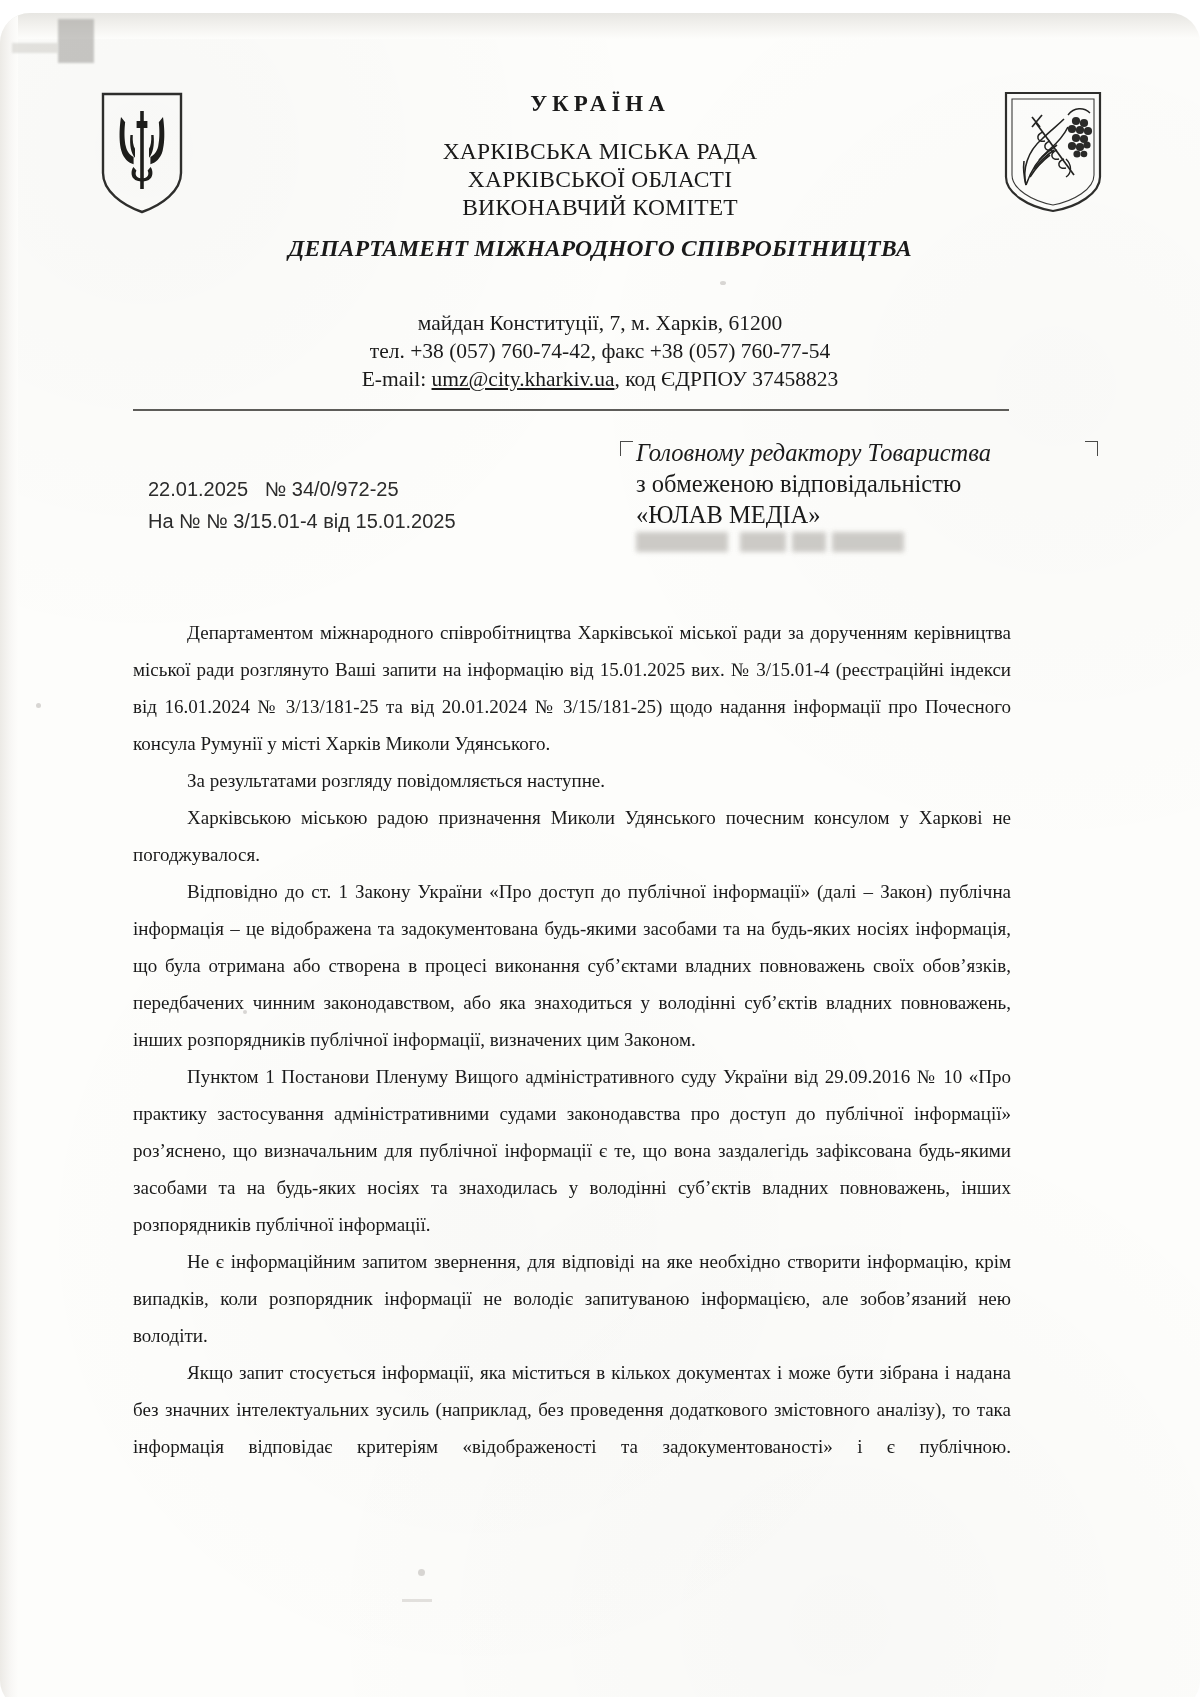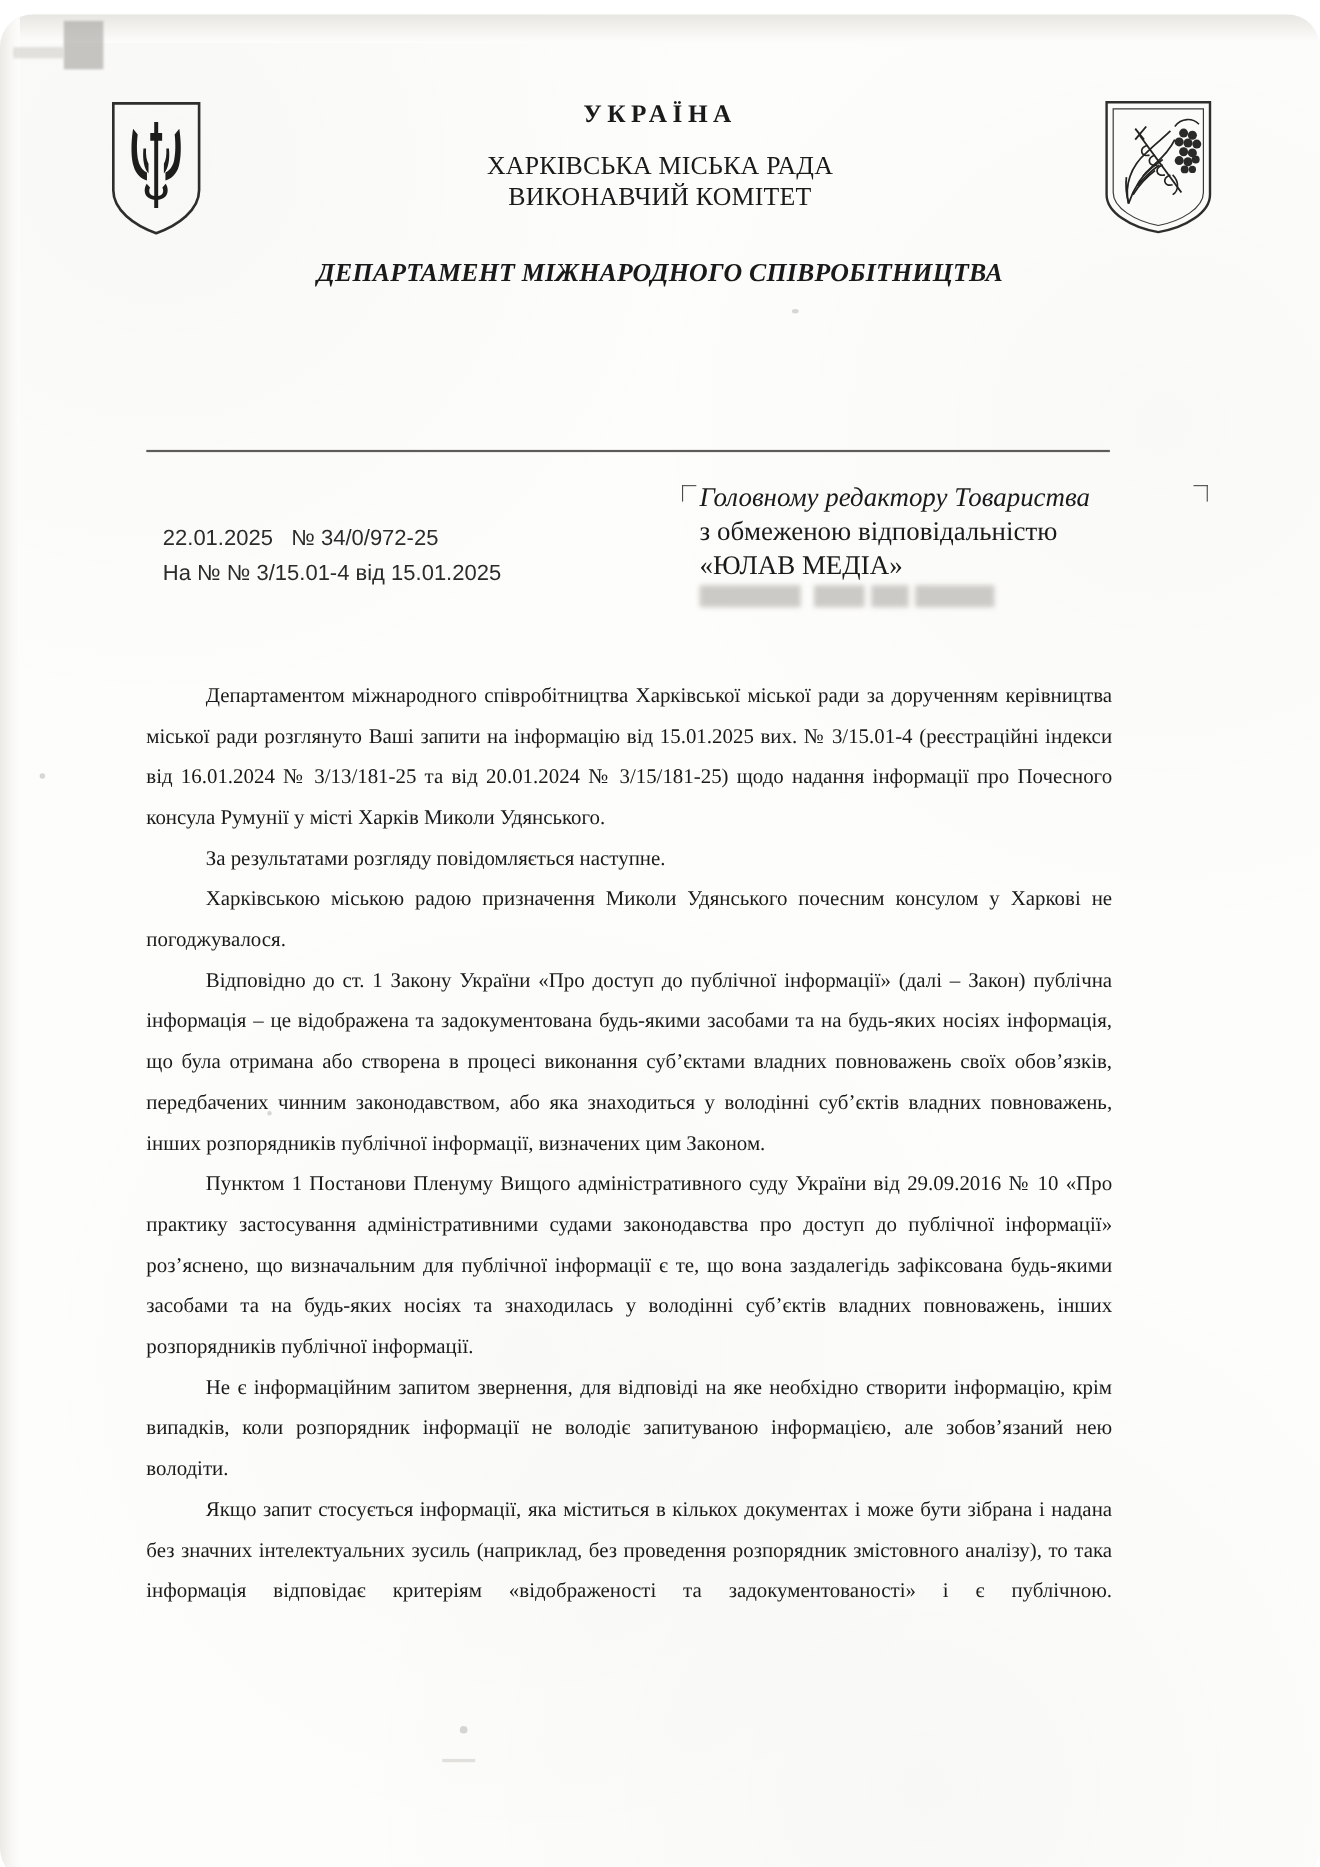--- a/index.html
+++ b/index.html
@@ -278,25 +278,33 @@
         <path d="M66 26 C72 18 82 18 88 24"></path>
         <path d="M64 70 C70 76 70 84 64 88"></path>
       </g>
     </svg>
   </div>
 
   <div class="hdr hdr-country">УКРАЇНА</div>
 
   <div class="hdr hdr-council">
     <div>ХАРКІВСЬКА МІСЬКА РАДА</div>
+    <div>ХАРКІВСЬКОЇ ОБЛАСТІ</div>
     <div>ВИКОНАВЧИЙ КОМІТЕТ</div>
   </div>
 
   <div class="hdr hdr-dept">ДЕПАРТАМЕНТ МІЖНАРОДНОГО СПІВРОБІТНИЦТВА</div>
 
+  <div class="hdr hdr-contacts">
+    <div>майдан Конституції, 7, м. Харків, 61200</div>
+    <div>тел. +38 (057) 760-74-42, факс +38 (057) 760-77-54</div>
+    <div>
+      <span>E-mail: </span><span class="email-link">umz@city.kharkiv.ua</span><span>, код ЄДРПОУ 37458823</span>
+    </div>
+  </div>
 
   <div class="rule"></div>
 
   <div class="refblock">
     <div class="ref-line">22.01.2025   № 34/0/972-25</div>
     <div class="ref-line">На № № 3/15.01-4 від 15.01.2025</div>
   </div>
 
   <div class="addressee">
     <div class="bracket-line">
@@ -315,18 +323,18 @@
     <div class="blk" style="left:196px; width:72px;"></div>
   </div>
 
   <div class="body-text">
     <p>Департаментом міжнародного співробітництва Харківської міської ради за дорученням керівництва міської ради розглянуто Ваші запити на інформацію від 15.01.2025 вих. № 3/15.01-4 (реєстраційні індекси від 16.01.2024 № 3/13/181-25 та від 20.01.2024 № 3/15/181-25) щодо надання інформації про Почесного консула Румунії у місті Харків Миколи Удянського.</p>
     <p>За результатами розгляду повідомляється наступне.</p>
     <p>Харківською міською радою призначення Миколи Удянського почесним консулом у Харкові не погоджувалося.</p>
     <p>Відповідно до ст. 1 Закону України «Про доступ до публічної інформації» (далі – Закон) публічна інформація – це відображена та задокументована будь-якими засобами та на будь-яких носіях інформація, що була отримана або створена в процесі виконання суб’єктами владних повноважень своїх обов’язків, передбачених чинним законодавством, або яка знаходиться у володінні суб’єктів владних повноважень, інших розпорядників публічної інформації, визначених цим Законом.</p>
     <p>Пунктом 1 Постанови Пленуму Вищого адміністративного суду України від 29.09.2016 № 10 «Про практику застосування адміністративними судами законодавства про доступ до публічної інформації» роз’яснено, що визначальним для публічної інформації є те, що вона заздалегідь зафіксована будь-якими засобами та на будь-яких носіях та знаходилась у володінні суб’єктів владних повноважень, інших розпорядників публічної інформації.</p>
     <p>Не є інформаційним запитом звернення, для відповіді на яке необхідно створити інформацію, крім випадків, коли розпорядник інформації не володіє запитуваною інформацією, але зобов’язаний нею володіти.</p>
-    <p>Якщо запит стосується інформації, яка міститься в кількох документах і може бути зібрана і надана без значних інтелектуальних зусиль (наприклад, без проведення розпорядник змістовного аналізу), то така інформація відповідає критеріям «відображеності та задокументованості» і є публічною.</p>
+    <p>Якщо запит стосується інформації, яка міститься в кількох документах і може бути зібрана і надана без значних інтелектуальних зусиль (наприклад, без проведення додаткового змістовного аналізу), то така інформація відповідає критеріям «відображеності та задокументованості» і є публічною.</p>
   </div>
 
   <div class="bottom-mark" style="left:402px; top:1586px; width:30px; height:3px;"></div>
 
 </div>
 
 </body></html>

